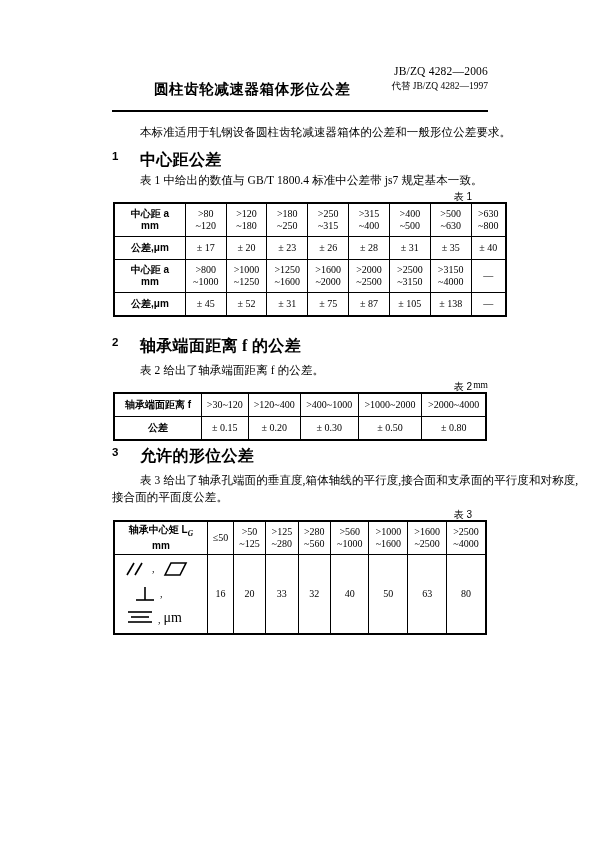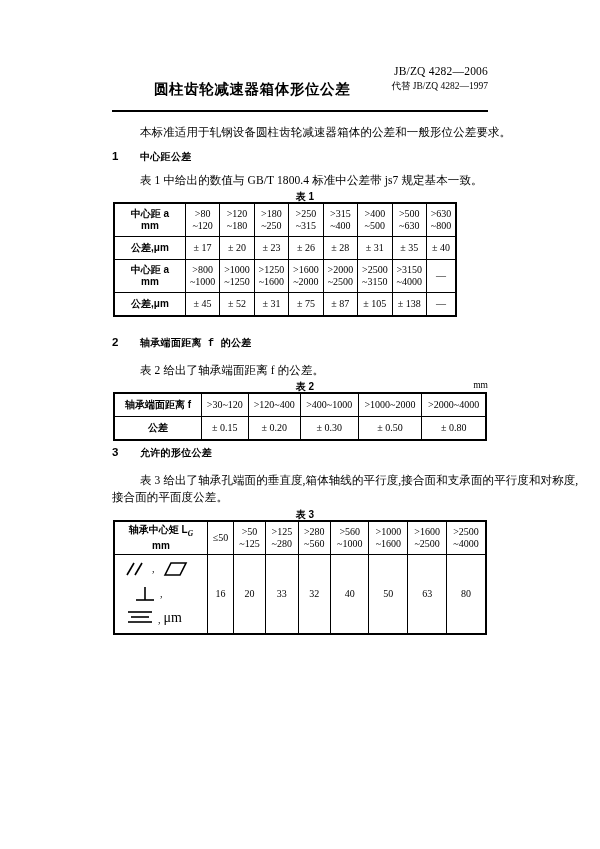--- a/index.html
+++ b/index.html
@@ -70,39 +70,39 @@
   
   .para {
     position: absolute;
     font-size: 11.5px;
     line-height: 17px;
     letter-spacing: .1px;
     white-space: nowrap;
   }
   .sec-head {
     position: absolute;
-    font-family: Liberation Mono, monospace;
+    font-family: Liberation Serif, serif;
     font-weight: bold;
-    font-size: 10px;
+    font-size: 16px;
     letter-spacing: .3px;
     white-space: nowrap;
   }
   .sec-num {
     position: absolute;
     font-family: "Liberation Sans", "DejaVu Sans", sans-serif;
     font-weight: bold;
     font-size: 11.5px;
   }
   .tbl-caption {
     position: absolute;
     width: 376px;
-    left: 117px;
-    text-align: center;
+    left: 96px;
+    text-align: right;
     font-family: "Liberation Sans", "DejaVu Sans", sans-serif;
-    font-weight: bold;
+    font-weight: normal;
     font-size: 10px;
   }
   .unit-label {
     position: absolute;
     font-size: 9.5px;
     text-align: right;
   }
   
   table.grid {
     position: absolute;
@@ -172,21 +172,21 @@
   </div>
   <div class="rule-thick"></div>
 
   <div class="para" style="left:140px; top:124px;">本标准适用于轧钢设备圆柱齿轮减速器箱体的公差和一般形位公差要求。</div>
 
   <div class="sec-num" style="left:112px; top:150px;">1</div>
   <div class="sec-head" style="left:140px; top:150px;">中心距公差</div>
   <div class="para" style="left:140px; top:172px;">表 1 中给出的数值与 GB/T 1800.4 标准中公差带 js7 规定基本一致。</div>
   <div class="tbl-caption" style="top:190px;">表 1</div>
 
-  <table class="grid" id="table1" style="left:113px; top:202px; width:344px;">
+  <table class="grid" id="table1" style="left:113px; top:202px; width:394px;">
     <tbody>
       <tr class="outer-top">
         <td class="lft rowhead two-line" style="width:66px; height:30px;">
           <span>中心距 a</span><br>
           <span>mm</span>
         </td>
         <td class="two-line">
           <span>&gt;80</span><br>
           <span>~120</span>
         </td>

